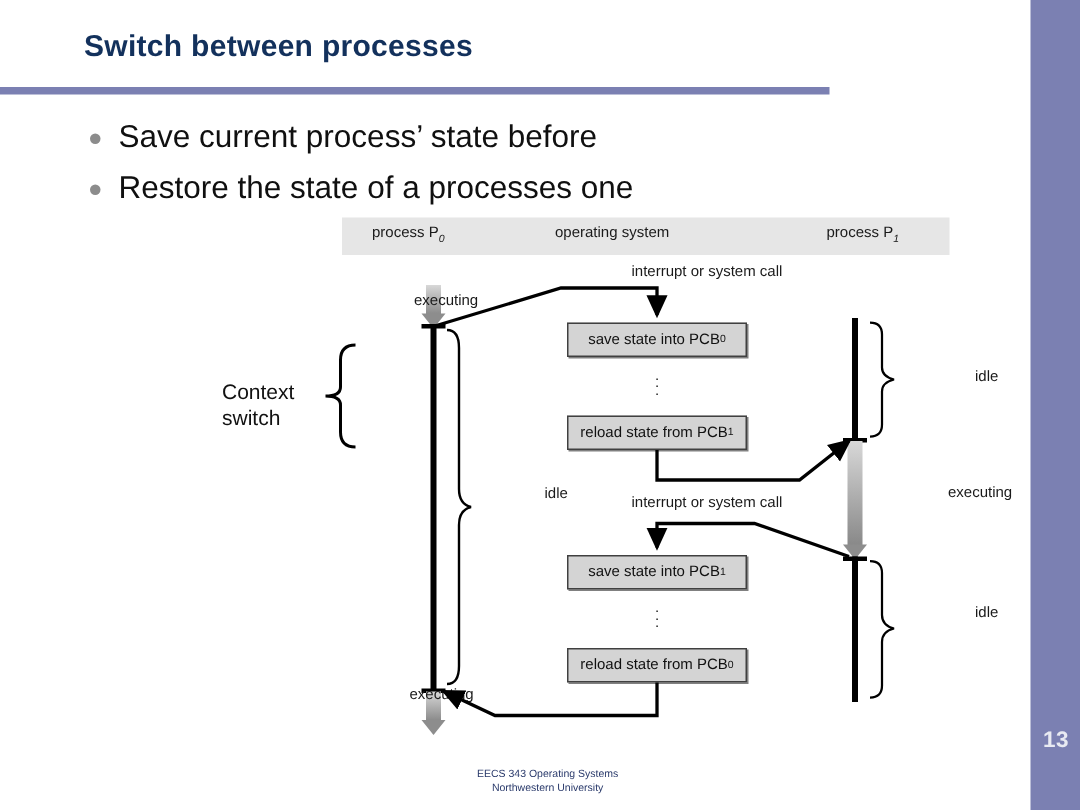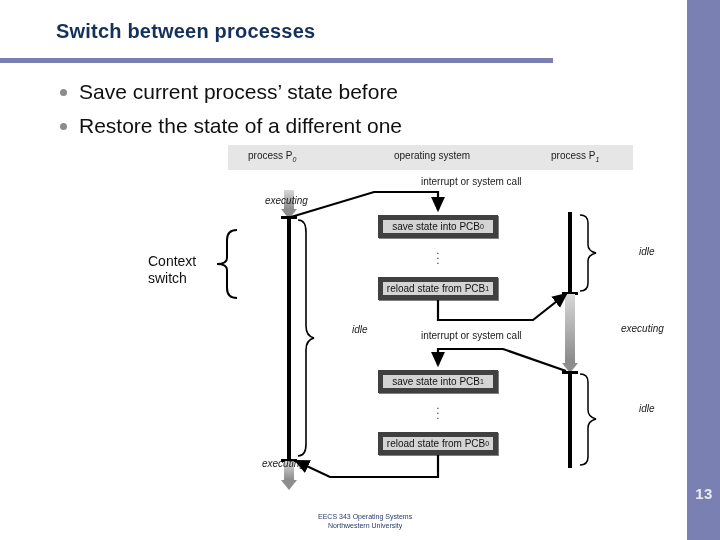--- a/index.html
+++ b/index.html
@@ -104,21 +104,21 @@
     background: #e6e6e6;
   }
   .fig-header-label {
     position: absolute;
     top: 150px;
     font-size: 10px;
     color: #1a1a1a;
     white-space: nowrap;
   }
   .hdr-p0 { left: 248px; }
-  .hdr-os { left: 394px; text-align: center; }
+  .hdr-os { left: 370px; text-align: center; }
   .hdr-p1 { left: 551px; }
   .hdr-label sub { font-size: 7px; }
 
   
   .vline-black {
     position: absolute;
     width: 4px;
     background: #000000;
   }
   .vline-arrow {
@@ -144,30 +144,30 @@
 
   
   .fig-label {
     position: absolute;
     font-size: 10px;
     color: #1a1a1a;
     white-space: nowrap;
     padding-left: 36px;
   }
   .fig-label-italic {
-    font-style: italic;
+    margin-left: 11px;
   }
 
   
   .pcb-box {
     position: absolute;
     width: 120px;
     height: 23px;
     background: #d4d4d4;
-    border: 5px solid #404040;
+    border: 1px solid #404040;
     box-sizing: border-box;
     display: flex;
     align-items: center;
     justify-content: center;
     font-size: 10px;
     color: #111111;
     box-shadow: 1px 1px 0 #808080;
   }
   .pcb-box sub { font-size: 7px; }
 
@@ -226,21 +226,21 @@
   <div class="slide-title">Switch between processes</div>
   <div class="title-rule"></div>
 
   <div class="bullets">
     <div class="bullet-row">
       <span class="bullet-mark"></span>
       <span class="bullet-text">Save current process’ state before</span>
     </div>
     <div class="bullet-row">
       <span class="bullet-mark"></span>
-      <span class="bullet-text">Restore the state of a different one</span>
+      <span class="bullet-text">Restore the state of a processes one</span>
     </div>
   </div>
 
   <div class="annotation">
     <div>Context</div>
     <div>switch</div>
   </div>
 
   <div class="figure">
 

